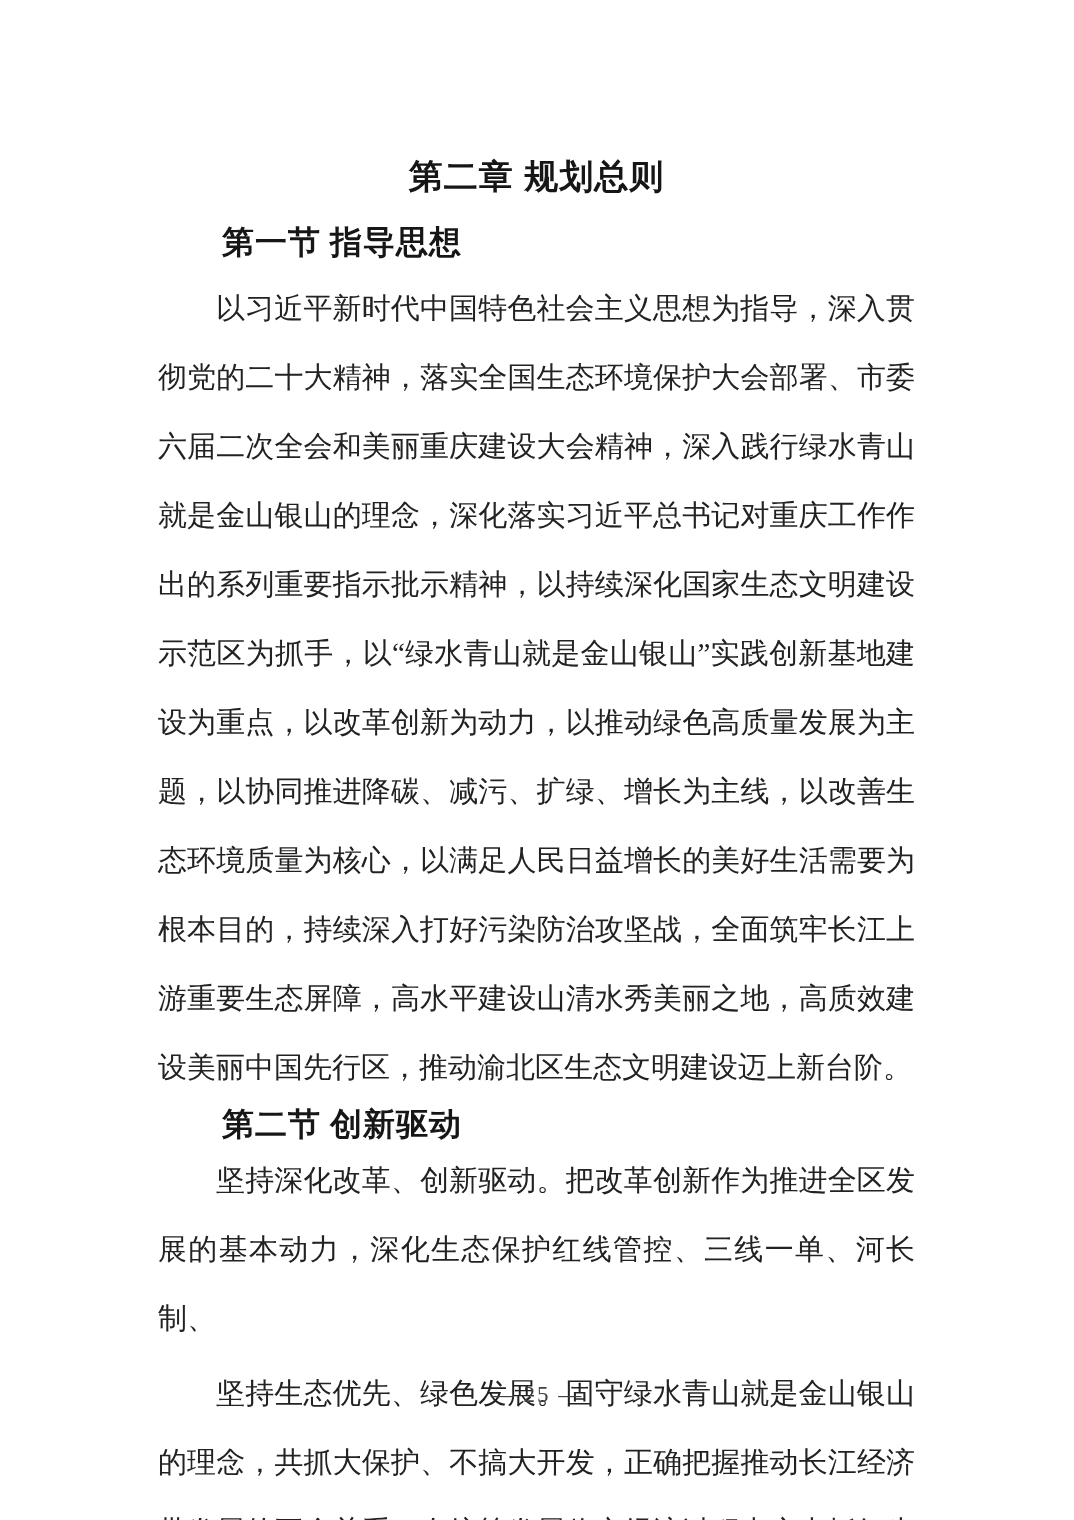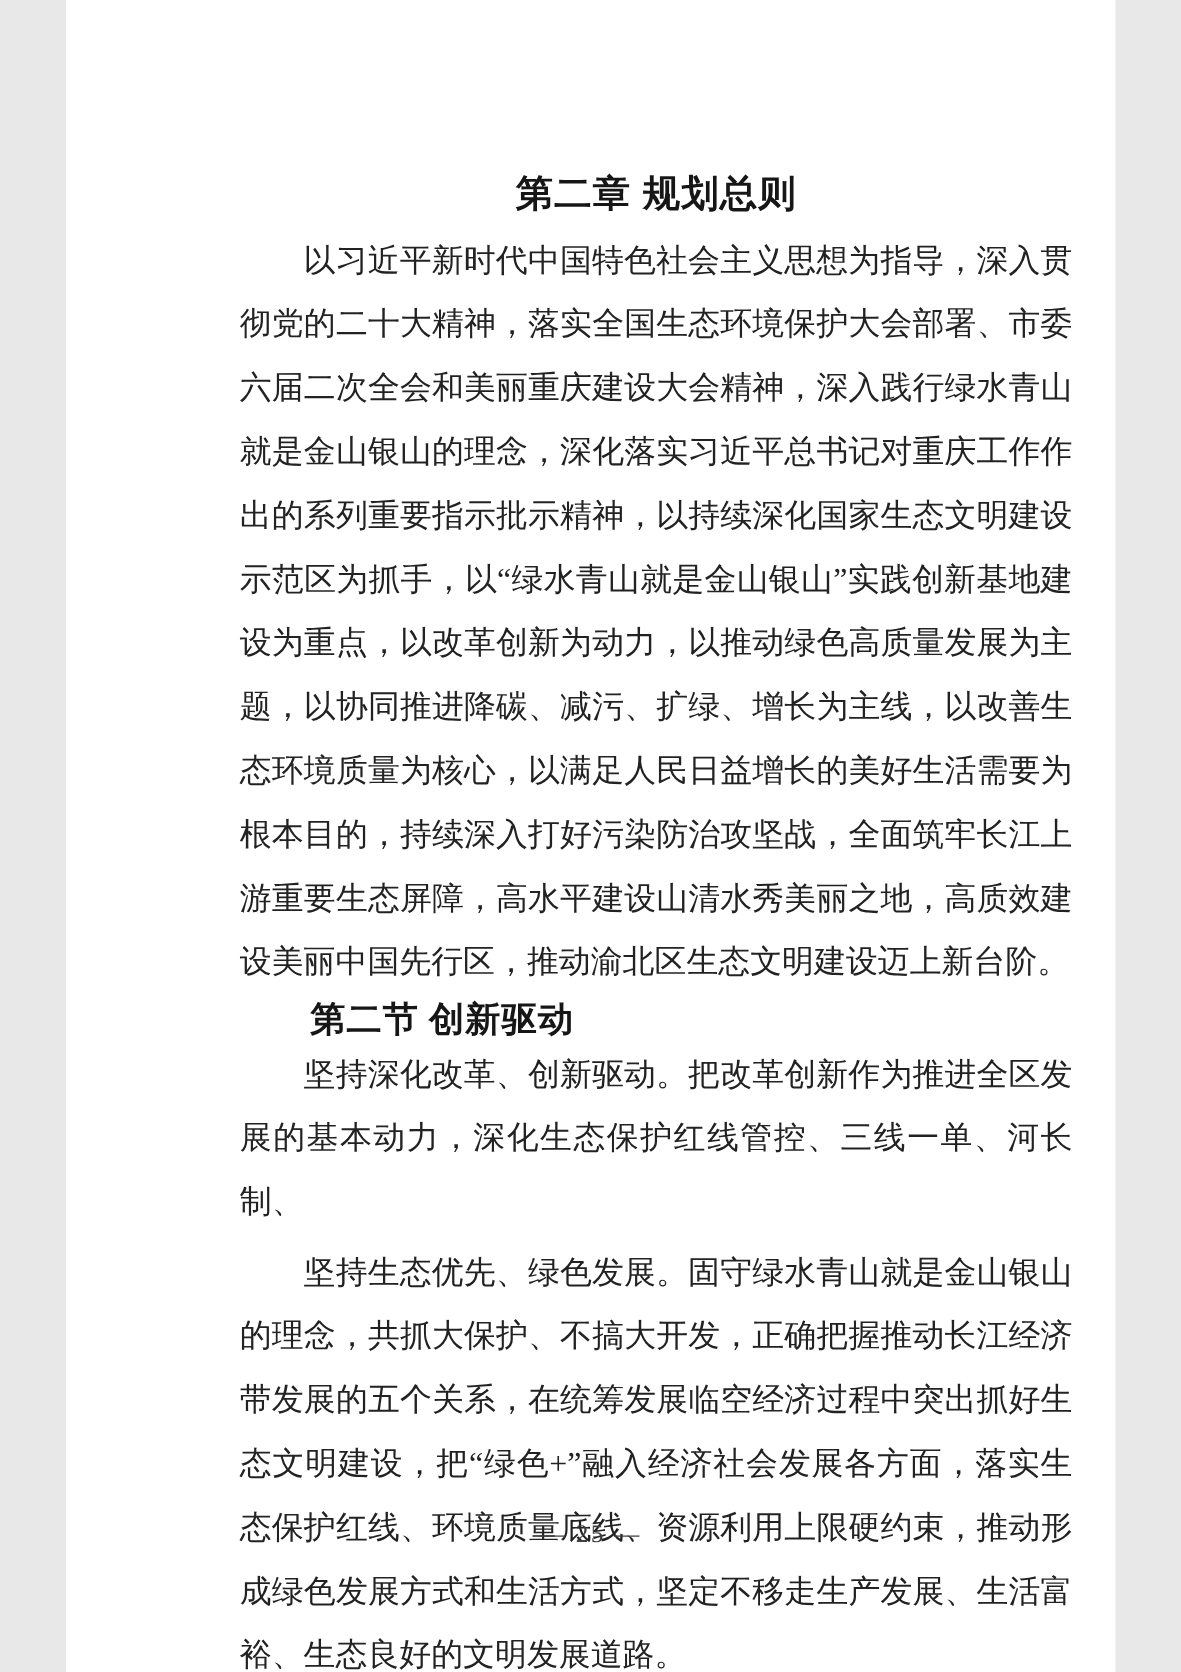--- a/index.html
+++ b/index.html
@@ -2,21 +2,21 @@
 <html><head>
 <meta charset="utf-8">
 <style>
   html, body {
     margin: 0;
     padding: 0;
     background: #e8e8e8;
   }
   .page {
     position: relative;
-    width: 954px;
+    width: 1074px;
     height: 1520px;
     margin: 0 auto;
     background: #ffffff;
     color: #1c1c1c;
     overflow: hidden;
     font-family: "Liberation Serif", serif;
   }
   .text-block {
     position: absolute;
     top: 140px;
@@ -46,21 +46,21 @@
   .section-heading.first {
     margin-top: 22px;
   }
   .section-heading.second {
     margin-top: 0;
   }
   .body-para {
     margin: 0;
     font-family: "Liberation Serif", serif;
     font-size: 29px;
-    line-height: 58px;
+    line-height: 69px;
     font-weight: 400;
     color: #222222;
     text-align: justify;
     text-justify: inter-character;
     text-indent: 2em;
     word-break: break-all;
     overflow-wrap: break-word;
   }
   .body-para.p1 { margin-top: 10px; }
   .body-para.p2 { margin-top: 6px; }
@@ -78,20 +78,21 @@
     letter-spacing: 2px;
   }
 </style>
 </head>
 <body>
 
 <div class="page">
   <div class="text-block">
     <h1 class="chapter-title">第二章 规划总则</h1>
 
+    <h2 class="section-heading first">第一节 指导思想</h2>
 
     <p class="body-para p1">以习近平新时代中国特色社会主义思想为指导，深入贯彻党的二十大精神，落实全国生态环境保护大会部署、市委六届二次全会和美丽重庆建设大会精神，深入践行绿水青山就是金山银山的理念，深化落实习近平总书记对重庆工作作出的系列重要指示批示精神，以持续深化国家生态文明建设示范区为抓手，以“绿水青山就是金山银山”实践创新基地建设为重点，以改革创新为动力，以推动绿色高质量发展为主题，以协同推进降碳、减污、扩绿、增长为主线，以改善生态环境质量为核心，以满足人民日益增长的美好生活需要为根本目的，持续深入打好污染防治攻坚战，全面筑牢长江上游重要生态屏障，高水平建设山清水秀美丽之地，高质效建设美丽中国先行区，推动渝北区生态文明建设迈上新台阶。</p>
 
     <h2 class="section-heading second">第二节 创新驱动</h2>
 
     <p class="body-para p3">坚持深化改革、创新驱动。把改革创新作为推进全区发展的基本动力，深化生态保护红线管控、三线一单、河长制、</p>
 
     <p class="body-para p2">坚持生态优先、绿色发展。固守绿水青山就是金山银山的理念，共抓大保护、不搞大开发，正确把握推动长江经济带发展的五个关系，在统筹发展临空经济过程中突出抓好生态文明建设，把“绿色+”融入经济社会发展各方面，落实生态保护红线、环境质量底线、资源利用上限硬约束，推动形成绿色发展方式和生活方式，坚定不移走生产发展、生活富裕、生态良好的文明发展道路。</p>
   </div>
 

